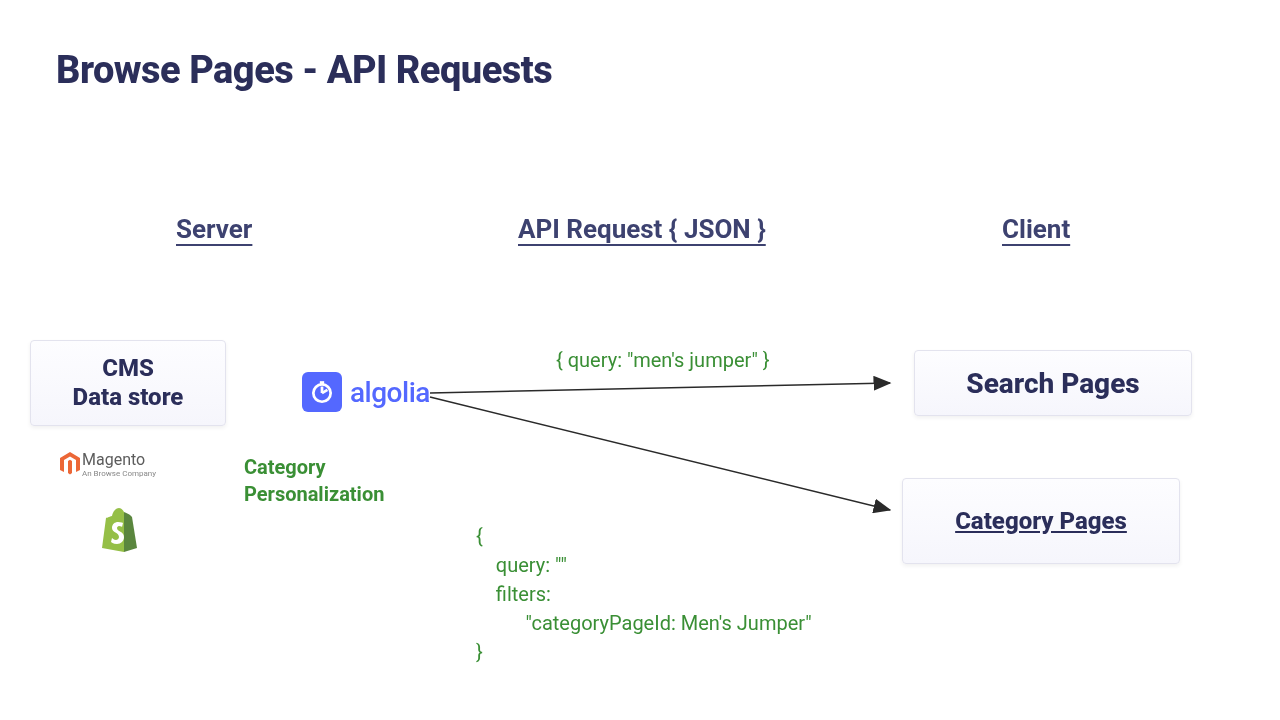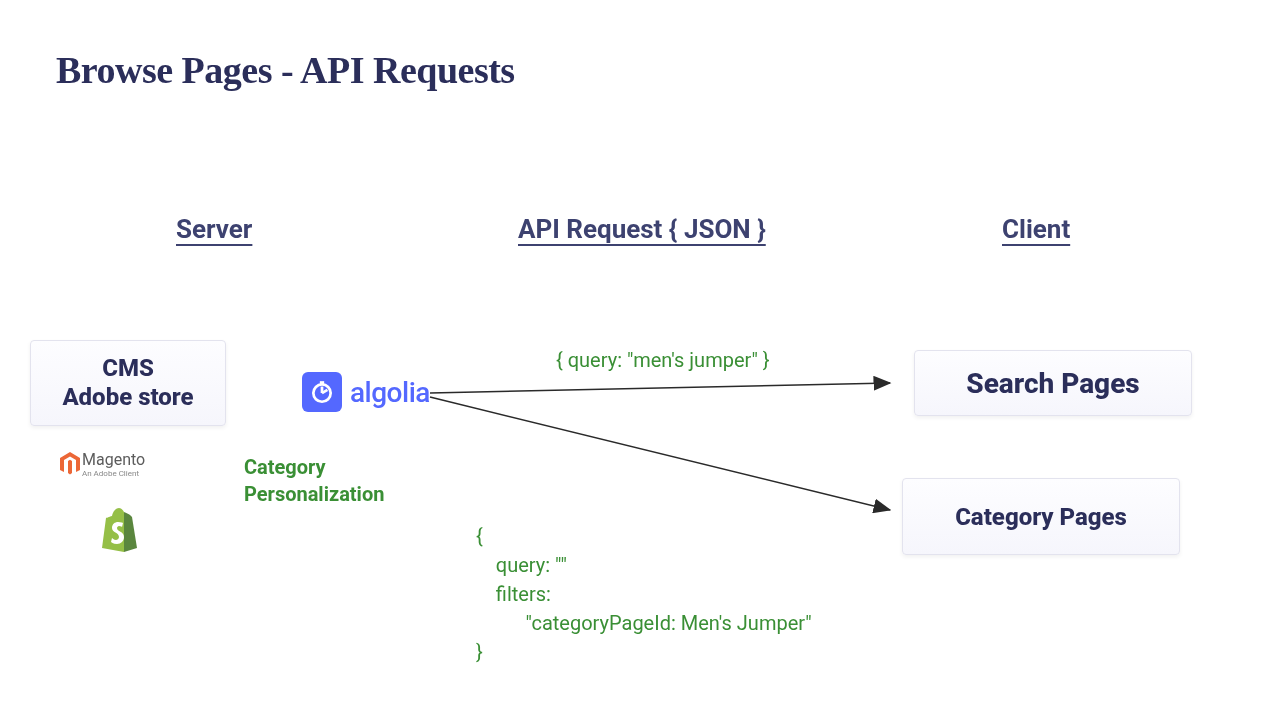--- a/index.html
+++ b/index.html
@@ -12,21 +12,20 @@
     overflow: hidden;
   }
   .title {
     position: absolute;
     top: 48px;
     left: 56px;
     font-size: 38px;
     font-weight: 800;
     color: #2b2e5a;
     letter-spacing: -0.5px;
-    font-family: Liberation Serif, serif;
   }
   .col-header {
     position: absolute;
     font-size: 26px;
     font-weight: 700;
     color: #3d4270;
     text-decoration: underline;
     text-underline-offset: 6px;
   }
   .card {
@@ -38,21 +37,21 @@
     text-align: center;
     display: flex;
     align-items: center;
     justify-content: center;
     flex-direction: column;
     font-weight: 800;
     color: #2b2e5a;
   }
   .cms-card { top: 340px; left: 30px; width: 196px; height: 86px; font-size: 24px; line-height: 1.2; }
   .search-card { top: 350px; left: 914px; width: 278px; height: 66px; font-size: 28px; }
-  .category-card { top: 478px; left: 902px; width: 278px; height: 77px; font-size: 24px; }
+  .category-card { top: 478px; left: 902px; width: 278px; height: 86px; font-size: 24px; text-decoration: underline; }
   .algolia-wrap {
     position: absolute;
     top: 372px; left: 260px;
     display: flex; align-items: center; gap: 8px; padding-left: 42px;
   }
   .algolia-box {
     width: 40px; height: 40px; border-radius: 6px;
     background: #5468ff;
     display: flex; align-items: center; justify-content: center;
   }
@@ -70,21 +69,21 @@
 <body>
 
 <div class="title">Browse Pages - API Requests</div>
 
 <div class="col-header" style="top:214px; left:176px;">Server</div>
 <div class="col-header" style="top:214px; left:518px;">API Request { JSON }</div>
 <div class="col-header" style="top:214px; left:1002px;">Client</div>
 
 <div class="card cms-card">
   <div>CMS</div>
-  <div>Adobe store</div>
+  <div>Data store</div>
 </div>
 
 <div class="algolia-wrap">
   <div class="algolia-box">
     <svg width="26" height="26" viewBox="0 0 24 24">
         <circle cx="12" cy="13" r="8" fill="none" stroke="#fff" stroke-width="2.5"></circle>
         <path d="M12 13 L12 7" stroke="#fff" stroke-width="2.5"></path>
         <path d="M12 13 L17 10" stroke="#fff" stroke-width="2.5"></path>
         <rect x="10" y="2" width="4" height="3" fill="#fff"></rect>
       </svg>
@@ -106,21 +105,21 @@
 
 <div class="card search-card">Search Pages</div>
 <div class="card category-card">Category Pages</div>
 
 <div class="magento-wrap">
   <svg width="20" height="24" viewBox="0 0 20 24">
     <path d="M10 0 L20 6 L20 18 L16 20 L16 8 L10 4.5 L4 8 L4 20 L0 18 L0 6 Z M8 9 L8 21 L10 22.5 L12 21 L12 9 L10 7.8 Z" fill="#ec6737"></path>
   </svg>
   <div>
     <div class="magento-text">Magento</div>
-    <div class="magento-sub">An Adobe Client</div>
+    <div class="magento-sub">An Browse Company</div>
   </div>
 </div>
 
 <div class="shopify-icon">
   <svg width="38" height="44" viewBox="0 0 38 44">
     <path d="M30 7 L32 9 L37 40 L24 44 L24 4 C24 4 27 5 30 7 Z" fill="#5a863e"></path>
     <path d="M24 4 L24 44 L2 40 L6 10 C6 10 9 9 12 8 C13 3 16 0 19 0 C21 0 23 2 24 4 Z" fill="#95bf47"></path>
     <path d="M18 14 C15 14 12 16 12 20 C12 25 19 24 19 29 C19 31 17 32 16 32 C14 32 12 30 12 30 L11 34 C11 34 13 36 17 36 C21 36 24 33 24 29 C24 23 17 24 17 20 C17 19 18 18 19 18 C21 18 22 19 22 19 L23 15 C23 15 21 14 18 14 Z" fill="#fff"></path>
   </svg>
 </div>

